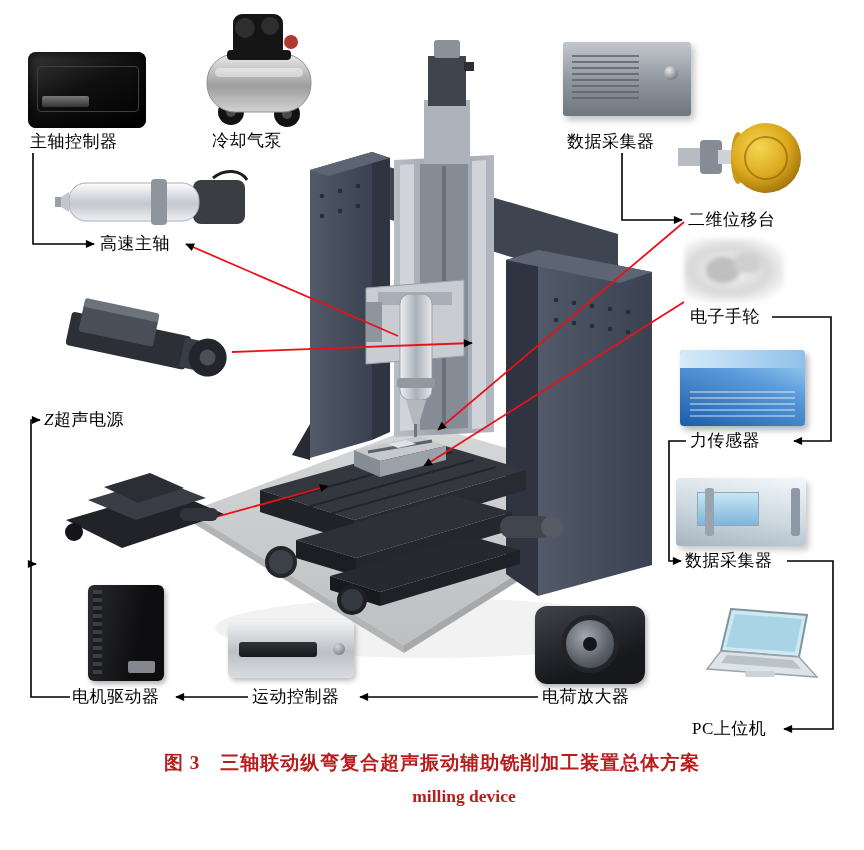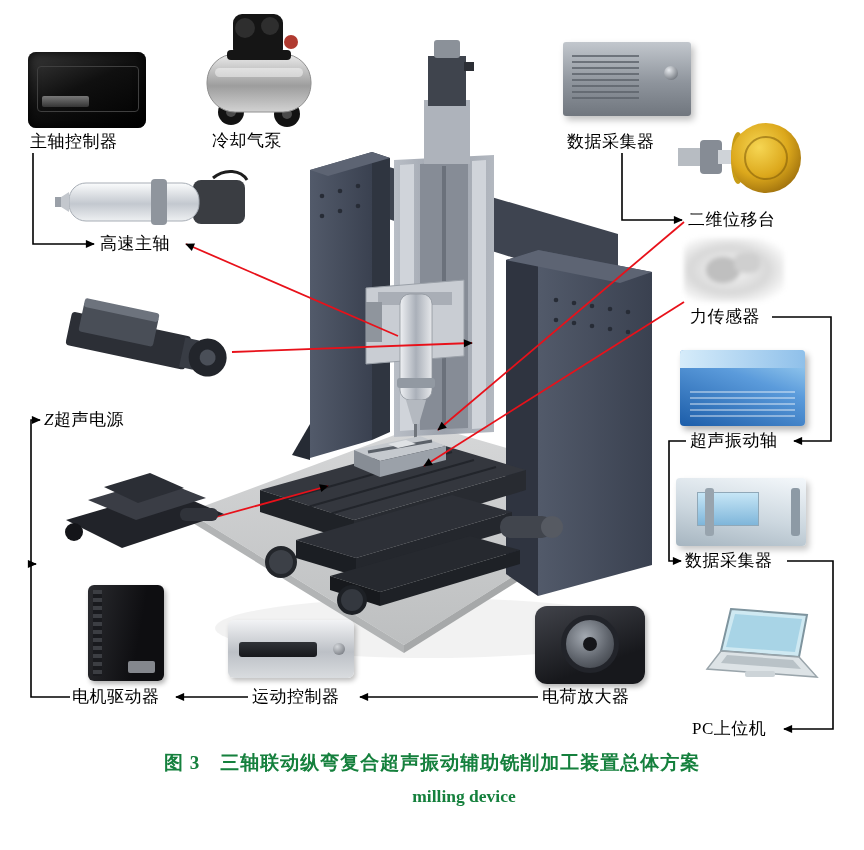--- a/index.html
+++ b/index.html
@@ -4,21 +4,21 @@
 <style>
   html,body{margin:0;padding:0;background:#fff;}
   .stage{position:relative;width:864px;height:850px;background:#ffffff;overflow:hidden;
          font-family:"Liberation Serif","DejaVu Serif",serif;}
   svg.overlay{position:absolute;left:0;top:0;z-index:1;}
   .thumb{position:absolute;z-index:2;}
   .thumb svg{display:block;}
   .lbl{position:absolute;z-index:3;height:22px;line-height:22px;font-size:17px;color:#000;
        text-align:left;white-space:nowrap;letter-spacing:.5px;}
   .lbl i{font-style:italic;}
-  .cap{position:absolute;left:0;width:100%;text-align:center;z-index:3;color:#15803d;}
+  .cap{position:absolute;left:0;width:100%;text-align:center;z-index:3;color:#b91c1c;}
   .cap-cn{top:750px;font-size:19px;font-weight:700;letter-spacing:1px;}
   .cap-en{top:784px;font-size:17.5px;font-weight:700;}
   .cap-en2{top:786px;padding-left:32px;}
 
   
   .t-spindlectl{left:28px;top:52px;width:118px;height:76px;}
   .sc-body{width:100%;height:100%;border-radius:8px;position:relative;box-shadow:inset 0 0 12px #000;
            background:linear-gradient(155deg,#3a3a3a 0%,#101010 45%,#000 100%);}
   .sc-body::before{content:"";position:absolute;left:8%;top:18%;width:84%;height:58%;border:1px solid #3f3f3f;border-radius:4px;}
   .sc-body::after{content:"";position:absolute;left:12%;top:58%;width:40%;height:14%;border-radius:2px;opacity:.85;
@@ -340,23 +340,23 @@
     <span>冷却气泵</span></div>
   <div class="lbl" style="left:567px;top:131px;width:96px">
     <span>数据采集器</span></div>
   <div class="lbl" style="left:688px;top:209px;width:108px">
     <span>二维位移台</span></div>
   <div class="lbl" style="left:100px;top:233px;width:80px">
     <span>高速主轴</span></div>
   <div class="lbl" style="left:44px;top:409px;width:100px">
     <i>Z</i><span>超声电源</span></div>
   <div class="lbl" style="left:690px;top:306px;width:80px">
+    <span>电子手轮</span></div>
+  <div class="lbl" style="left:690px;top:430px;width:100px">
     <span>力传感器</span></div>
-  <div class="lbl" style="left:690px;top:430px;width:100px">
-    <span>超声振动轴</span></div>
   <div class="lbl" style="left:685px;top:550px;width:100px">
     <span>数据采集器</span></div>
   <div class="lbl" style="left:72px;top:686px;width:100px">
     <span>电机驱动器</span></div>
   <div class="lbl" style="left:252px;top:686px;width:100px">
     <span>运动控制器</span></div>
   <div class="lbl" style="left:542px;top:686px;width:80px">
     <span>电荷放大器</span></div>
   <div class="lbl" style="left:692px;top:718px;width:88px">
     <span>PC上位机</span></div>

